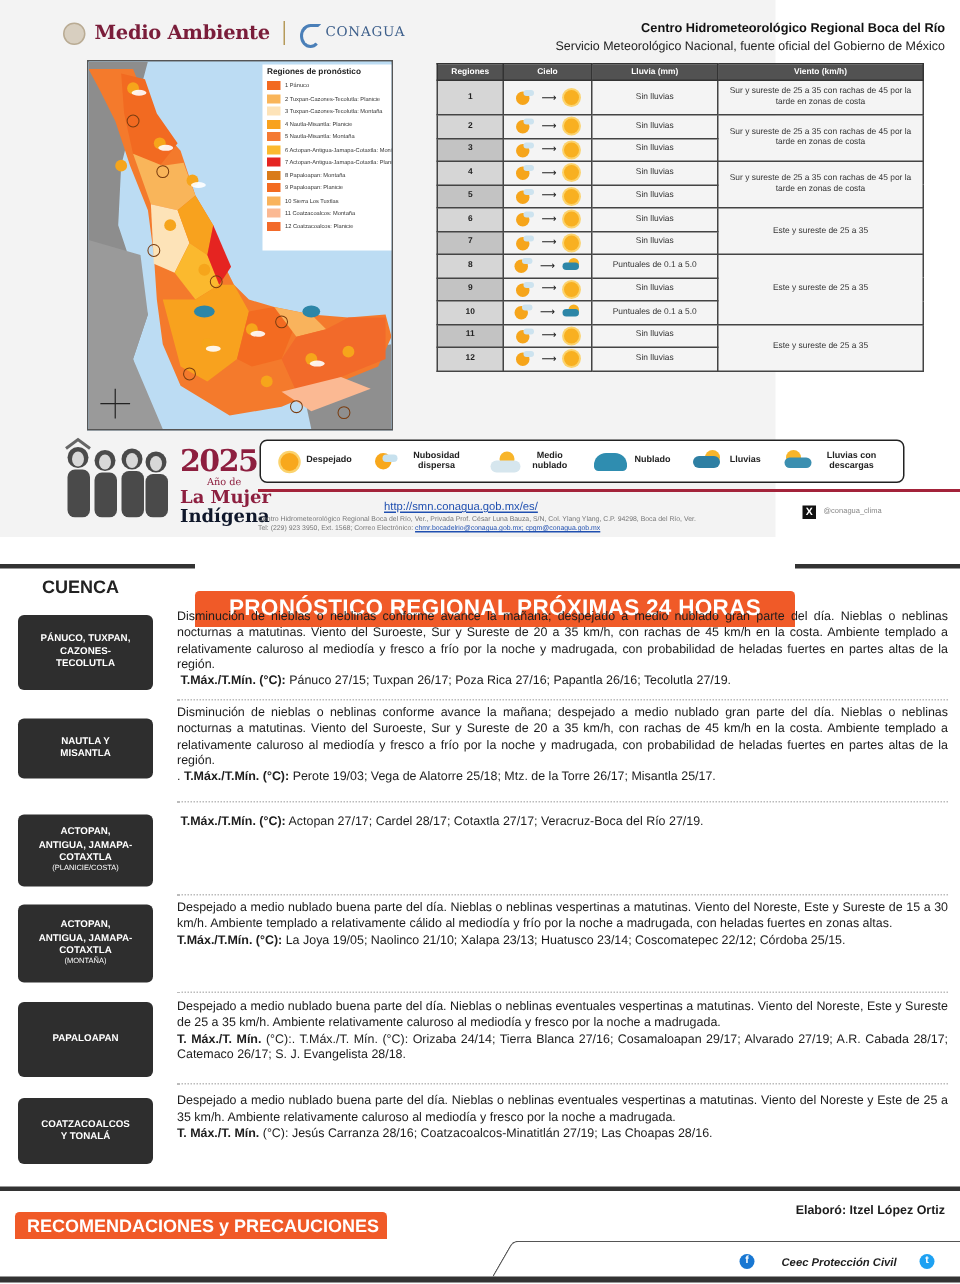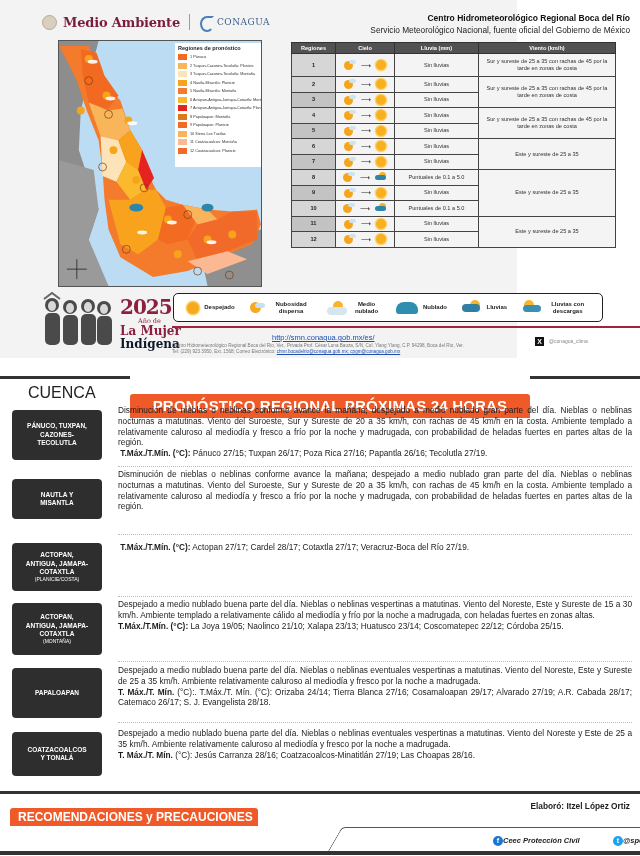--- a/index.html
+++ b/index.html
@@ -68,47 +68,47 @@
   .lg-mid::after { content:""; position:absolute; left:0; top:6px; width:20px; height:8px; border-radius:5px; background:#d6e6ee; }
   .lg-cloud { width: 22px; height: 12px; border-radius: 8px 8px 3px 3px; background: #2f8db0; }
   .lg-rain { width: 20px; height: 15px; position: relative; }
   .lg-rain::before { content:""; position:absolute; left:8px; top:0; width:10px; height:10px; border-radius:50%; background:#f8b52a; }
   .lg-rain::after { content:""; position:absolute; left:0; top:4px; width:18px; height:8px; border-radius:5px; background:#2e7fa3; }
   .lg-storm { width: 20px; height: 15px; position: relative; }
   .lg-storm::before { content:""; position:absolute; left:2px; top:0; width:10px; height:10px; border-radius:50%; background:#f8b52a; }
   .lg-storm::after { content:""; position:absolute; left:1px; top:5px; width:18px; height:7px; border-radius:5px; background:#3b8fb0; }
 
   .red-rule { position: absolute; left: 172px; top: 326px; width: 468px; height: 1.5px; background: #a3233a; }
-  .smn-link { position: absolute; left: 272px; top: 333px; font-size: 7.5px; color: #1f4fb0; text-decoration: underline; }
+  .smn-link { position: absolute; left: 256px; top: 333px; font-size: 7.5px; color: #1f4fb0; text-decoration: underline; }
   .addr1 { position: absolute; left: 172px; top: 343px; font-size: 4.6px; color: #777; white-space: nowrap; }
   .addr2 { position: absolute; left: 172px; top: 349px; font-size: 4.6px; color: #777; white-space: nowrap; }
   .addr2 .mail { color: #1f4fb0; text-decoration: underline; }
   .x-badge { position: absolute; left: 535px; top: 337px; width: 9px; height: 9px; background: #111; color: #fff; font-size: 7px; font-weight: bold; line-height: 9px; text-align: center; }
   .x-handle { position: absolute; left: 549px; top: 338px; font-size: 5px; color: #888; }
 
   
   .hdr-line { position: absolute; height: 3px; background: #333; }
   .hdr-banner { position: absolute; background: #f05a28; color: #fff; font-weight: bold; white-space: nowrap; margin-top: 28px; }
   .banner-main { left: 130px; top: 366px; width: 400px; height: 24px; border-radius: 3px 3px 0 0; font-size: 15px; line-height: 24px; text-align: center; letter-spacing: 0.2px; }
-  .cuenca { position: absolute; left: 28px; top: 384px; font-size: 16px; font-weight: normal; color: #222; }
+  .cuenca { position: absolute; left: 28px; top: 384px; font-size: 12px; font-weight: bold; color: #222; }
 
   .basin-badge { position: absolute; left: 12px; width: 90px; background: #2e2e2e; color: #fff; border-radius: 4px; display: flex; flex-direction: column; align-items: center; justify-content: center; text-align: center; font-size: 6.5px; font-weight: bold; line-height: 1.3; }
   .basin-badge .sub { font-size: 5px; font-weight: normal; }
   .basin-text { position: absolute; left: 118px; width: 514px; font-size: 8.3px; line-height: 10.8px; color: #1c1c1c; text-align: justify; }
   .basin-text .temps { display: block; text-align: left; }
   .basin-text b { font-weight: bold; }
   .dotted { position: absolute; left: 118px; width: 514px; border-top: 1px dotted #bbb; height: 0; }
 
   .banner-rec { left: 10px; top: 780px; width: 248px; height: 18px; font-size: 12px; line-height: 18px; padding-left: 8px; border-radius: 3px 3px 0 0; }
   .rec-list { position: absolute; left: 6px; top: 801px; font-size: 7.8px; font-weight: bold; line-height: 10px; color: #1c1c1c; }
   .rec-list .num { display: inline-block; width: 10px; }
   .elaboro { position: absolute; right: 10px; top: 801px; font-size: 8.3px; font-weight: bold; color: #1c1c1c; }
   .footer-tab { position: absolute; left: 328px; top: 827px; width: 312px; height: 24px; border-top: 1.2px solid #555; border-left: 1.2px solid #555; border-radius: 4px 0 0 0; transform: skewX(-30deg); transform-origin: bottom left; }
   .footer-bar { position: absolute; left: 0; top: 851px; width: 640px; height: 4px; background: #333; }
-  .social { position: absolute; top: 836px; display: flex; gap: 0; font-size: 7.5px; font-weight: bold; font-style: italic; color: #1d1d1d; padding-left: 35px; }
+  .social { position: absolute; top: 836px; display: flex; align-items: center; gap: 18px; font-size: 7.5px; font-weight: bold; font-style: italic; color: #1d1d1d; padding-left: 35px; }
   .social-icon { width: 10px; height: 10px; border-radius: 50%; background: #1877d2; color: #fff; font-size: 7px; font-style: normal; line-height: 10px; text-align: center; }
   .social-icon.tw { background: #1da1f2; }
 </style>
 </head>
 <body>
 
 <div class="top-panel">
 
   <div class="logos">
     <span class="emblem"></span>
@@ -456,20 +456,21 @@
   <span class="temps">&nbsp;<b>T.Máx./T.Mín. (°C):</b><span> Pánuco 27/15; Tuxpan 26/17; Poza Rica 27/16; Papantla 26/16; Tecolutla 27/19.</span></span>
 </div>
 <div class="dotted" style="top:466px;"></div>
 
 <div class="basin-badge" style="top:479px; height:40px;">
   <span>NAUTLA Y</span>
   <span>MISANTLA</span>
 </div>
 <div class="basin-text" style="top:469px;">
   <span>Disminución de nieblas o neblinas conforme avance la mañana; despejado a medio nublado gran parte del día. Nieblas o neblinas nocturnas a matutinas. Viento del Suroeste, Sur y Sureste de 20 a 35 km/h, con rachas de 45 km/h en la costa. Ambiente templado a relativamente caluroso al mediodía y fresco a frío por la noche y madrugada, con probabilidad de heladas fuertes en partes altas de la región.</span>
+  <span class="temps"><span>. </span><b>T.Máx./T.Mín. (°C):</b><span> Perote 19/03; Vega de Alatorre 25/18; Mtz. de la Torre 26/17; Misantla 25/17.</span></span>
 </div>
 <div class="dotted" style="top:534px;"></div>
 
 <div class="basin-badge" style="top:543px; height:48px;">
   <span>ACTOPAN,</span>
   <span>ANTIGUA, JAMAPA-</span>
   <span>COTAXTLA</span>
   <span class="sub">(PLANICIE/COSTA)</span>
 </div>
 <div class="basin-text" style="top:542px;">

